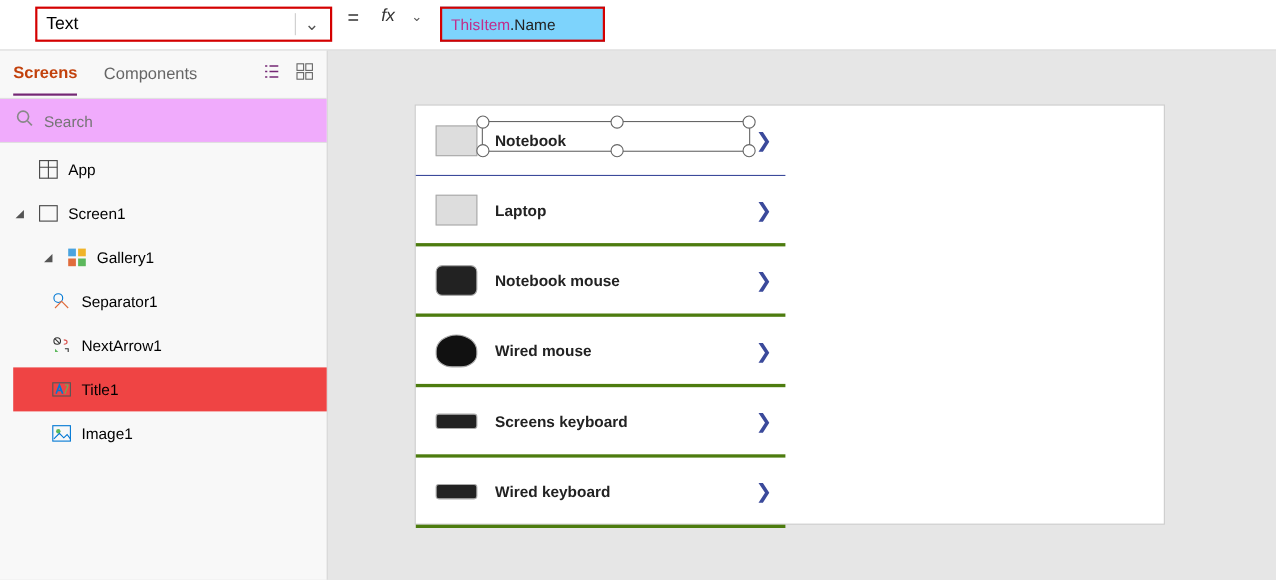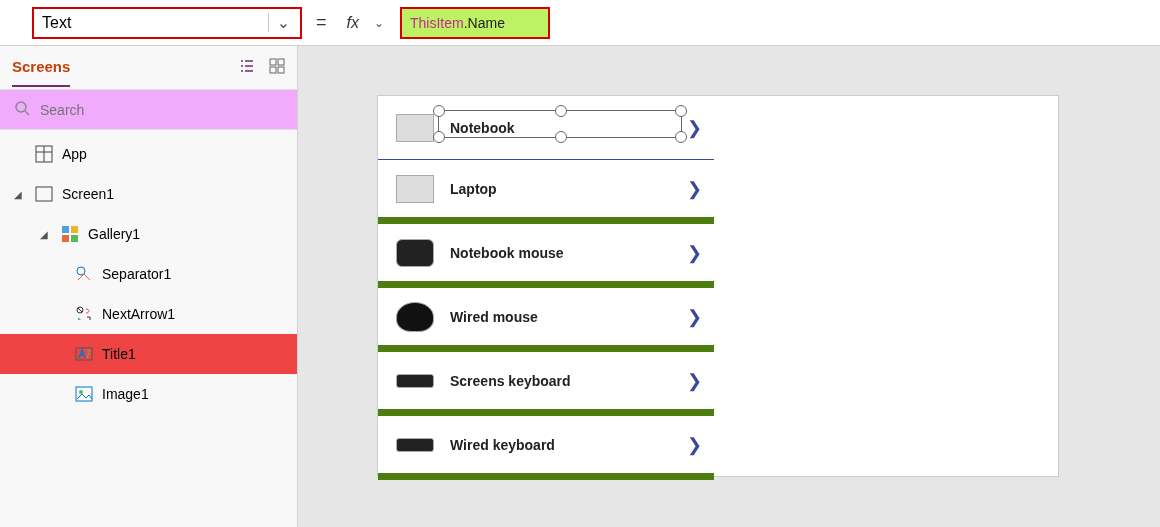--- a/index.html
+++ b/index.html
@@ -4,21 +4,21 @@
 <style>
   * { box-sizing: border-box; margin: 0; padding: 0; font-family: "Segoe UI", Arial, sans-serif; }
   body { width: 1160px; height: 527px; background: #e6e6e6; overflow: hidden; }
 
   
   .formula-bar {
     height: 46px;
     background: #fff;
     border-bottom: 1px solid #d0d0d0;
     display: flex;
-    align-items: center;
+    align-items: flex-start;
     padding: 6px 12px 6px 32px;
     gap: 10px;
   }
   .prop-select {
     width: 270px; height: 32px;
     border: 2px solid #d40000;
     display: flex; align-items: center;
     padding: 0 8px;
     background: #fff;
     justify-content: space-between;
@@ -29,21 +29,21 @@
   .fx { font-style: italic; font-size: 16px; color: #333; }
   .fx-chev { color: #555; font-size: 12px; }
   .formula-edit {
     border: 2px solid #d40000;
     height: 32px;
     padding: 0 8px;
     display: flex; align-items: center;
     font-family: Consolas, monospace;
     font-size: 14px;
     min-width: 150px;
-    background: #bef264;
+    background: #7dd3fc;
   }
   .tok-this { color: #c12d8c; }
   .tok-rest { color: #222; }
 
   
   .left-panel {
     position: absolute;
     top: 46px; left: 0;
     width: 298px; bottom: 0;
     background: #f8f8f8;
@@ -81,40 +81,40 @@
     height: 40px;
     padding-left: 14px;
     gap: 8px;
     font-size: 14px;
     cursor: default;
   }
   .tree-row.selected { background: #ef4444; }
   .tw { width: 12px; color:#555; font-size:10px; }
   .indent-1 { padding-left: 14px; }
   .indent-2 { padding-left: 40px; }
-  .indent-3 { padding-left: 74px; }
+  .indent-3 { padding-left: 34px; margin-left: 12px; }
   .ico { width:20px; height:20px; display:inline-flex; align-items:center; justify-content:center; }
 
   
   .canvas {
     position: absolute;
     top: 46px; left: 298px; right: 0; bottom: 0;
     background: #e6e6e6;
     overflow: hidden;
   }
   .app-frame {
     position: absolute; top: 50px; left: 80px;
     width: 680px; height: 380px;
     background: #fff;
     box-shadow: 0 0 0 1px #ccc;
   }
   .gallery-item {
     display: flex; align-items: center;
     height: 64px;
-    border-bottom: 7px solid #4d7c0f;
+    border-bottom: 3px solid #4d7c0f;
     padding: 0 18px;
     width: 336px;
     position: relative;
   }
   .gallery-item.first { border-bottom: 1px solid #3b4a9b; }
   .thumb { width: 38px; height: 28px; background:#ddd; border:1px solid #aaa; }
   .thumb.dark { background:#222; border-radius:6px;}
   .thumb.oval { background:#111; border-radius:50% 50% 40% 40%; height:30px;}
   .thumb.bar { background:#222; height:14px; border-radius:3px;}
   .gi-label { margin-left: 16px; font-size: 14px; font-weight:600; color:#222; }
@@ -151,20 +151,21 @@
   </div>
   <div class="formula-edit">
     <span class="tok-this">ThisItem</span>
       <span class="tok-rest">.Name</span>
   </div>
 </div>
 
 <div class="left-panel">
   <div class="tabs">
     <span class="tab active">Screens</span>
+    <span class="tab">Components</span>
     <span class="tabs-icons">
       <span style="color:#742774;">
         <svg viewBox="0 0 16 16">
             <path d="M2 3h2M6 3h8M2 8h2M6 8h8M2 13h2M6 13h8" stroke="currentColor" stroke-width="1.5"></path>
           </svg>
       </span>
       <span>
         <svg viewBox="0 0 16 16">
             <rect x="1" y="1" width="6" height="6" fill="none" stroke="#666"></rect>
             <rect x="9" y="1" width="6" height="6" fill="none" stroke="#666"></rect>

